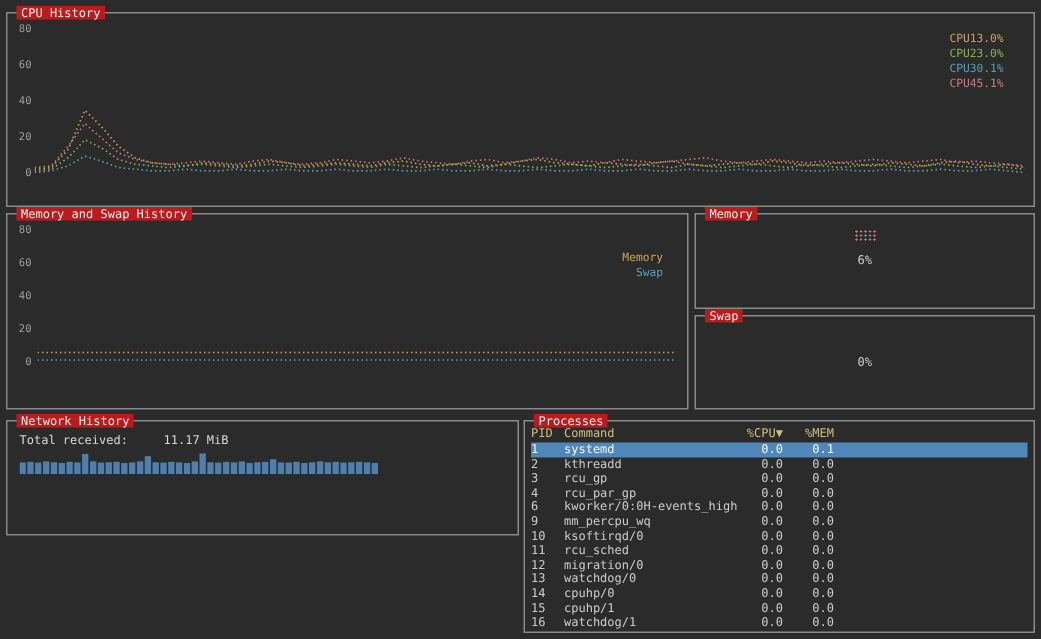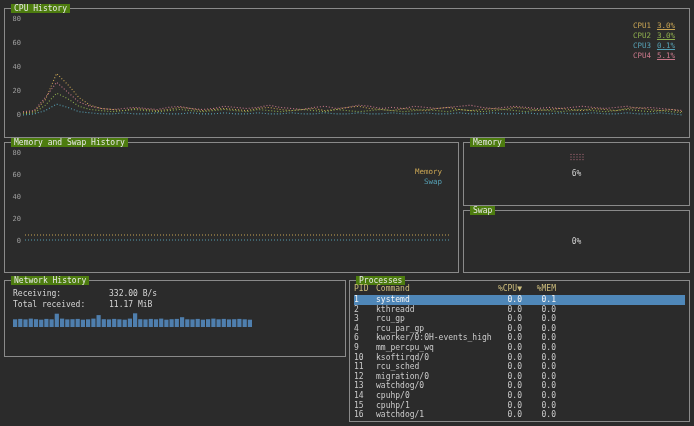--- a/index.html
+++ b/index.html
@@ -13,41 +13,41 @@
     overflow:hidden;
   }
   .screen { position:absolute; inset:0; }
   .panel {
     position:absolute;
     border:1px solid var(--border);
     background:#2b2b2b;
   }
   .ptitle {
     position:absolute; top:-5px; left:6px;
-    background:#4d7c0f; padding:0 3px;
+    background:#b91c1c; padding:0 3px;
     color:#e8e8e8; font-size:8px; line-height:9px;
     white-space:nowrap;
   }
   
   .panel.cpu   { left:4px;  top:8px;   width:686px; height:130px; }
   .yticks {
     position:absolute; left:2px; top:6px; width:14px;
     display:flex; flex-direction:column; justify-content:space-between;
     text-align:right; color:var(--muted); font-size:7px;
   }
   .yticks.h-cpu { height:104px; }
   .yticks.h-mem { height:96px; }
   .chart-svg { position:absolute; display:block; }
   #cpu-chart { left:18px; top:6px; }
   #mem-chart { left:20px; top:6px; }
   .legend {
     position:absolute; right:8px; top:12px;
     text-align:right; font-size:7.5px; line-height:10px;
   }
-  .legend .lv { display:inline-block; width:30px; text-align:center;text-decoration:underline; }
+  .legend .lv { display:inline-block; width:30px; text-align:left; }
   .c-cpu1 { color:var(--cpu1); } .c-cpu2 { color:var(--cpu2); }
   .c-cpu3 { color:var(--cpu3); } .c-cpu4 { color:var(--cpu4); }
   
   .panel.memswap { left:4px; top:142px; width:455px; height:131px; }
   .memswap-legend {
     position:absolute; right:16px; top:24px;
     text-align:right; font-size:7.5px; line-height:10px;
   }
   .c-memory { color:var(--memory); } .c-swap { color:var(--swap); }
   
@@ -143,23 +143,20 @@
   </div>
 
   <div class="panel swap">
     <span class="ptitle">Swap</span>
     <div class="pct swap-pct">0%</div>
   </div>
 
   <div class="panel network">
     <span class="ptitle">Network History</span>
     <div class="net-body">
-      <div class="nline">
-        <span class="nlabel">Receiving:</span><span>332.00 B/s</span>
-      </div>
       <div class="nline">
         <span class="nlabel">Total received:</span><span>11.17 MiB</span>
       </div>
       <svg id="net-chart" width="240" height="14" viewBox="0 0 240 14">
           <rect x="0.0" y="6.3" width="4.2" height="7.7" fill="#4f7fae"></rect>
           <rect x="5.2" y="5.9" width="4.2" height="8.1" fill="#4f7fae"></rect>
           <rect x="10.4" y="6.4" width="4.2" height="7.6" fill="#4f7fae"></rect>
           <rect x="15.7" y="5.6" width="4.2" height="8.4" fill="#4f7fae"></rect>
           <rect x="20.9" y="6.2" width="4.2" height="7.8" fill="#4f7fae"></rect>
           <rect x="26.1" y="6.7" width="4.2" height="7.3" fill="#4f7fae"></rect>

